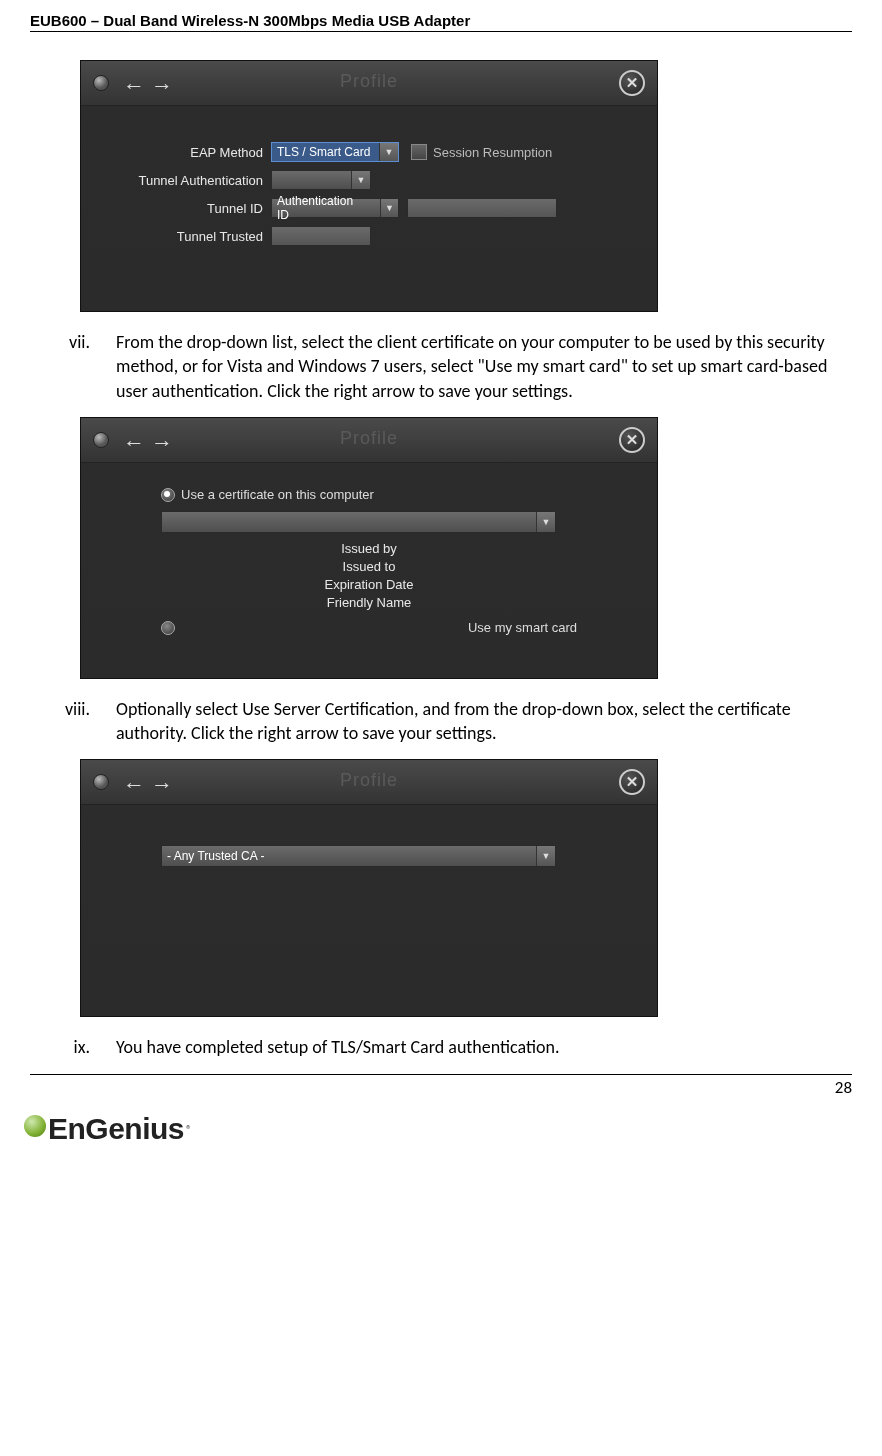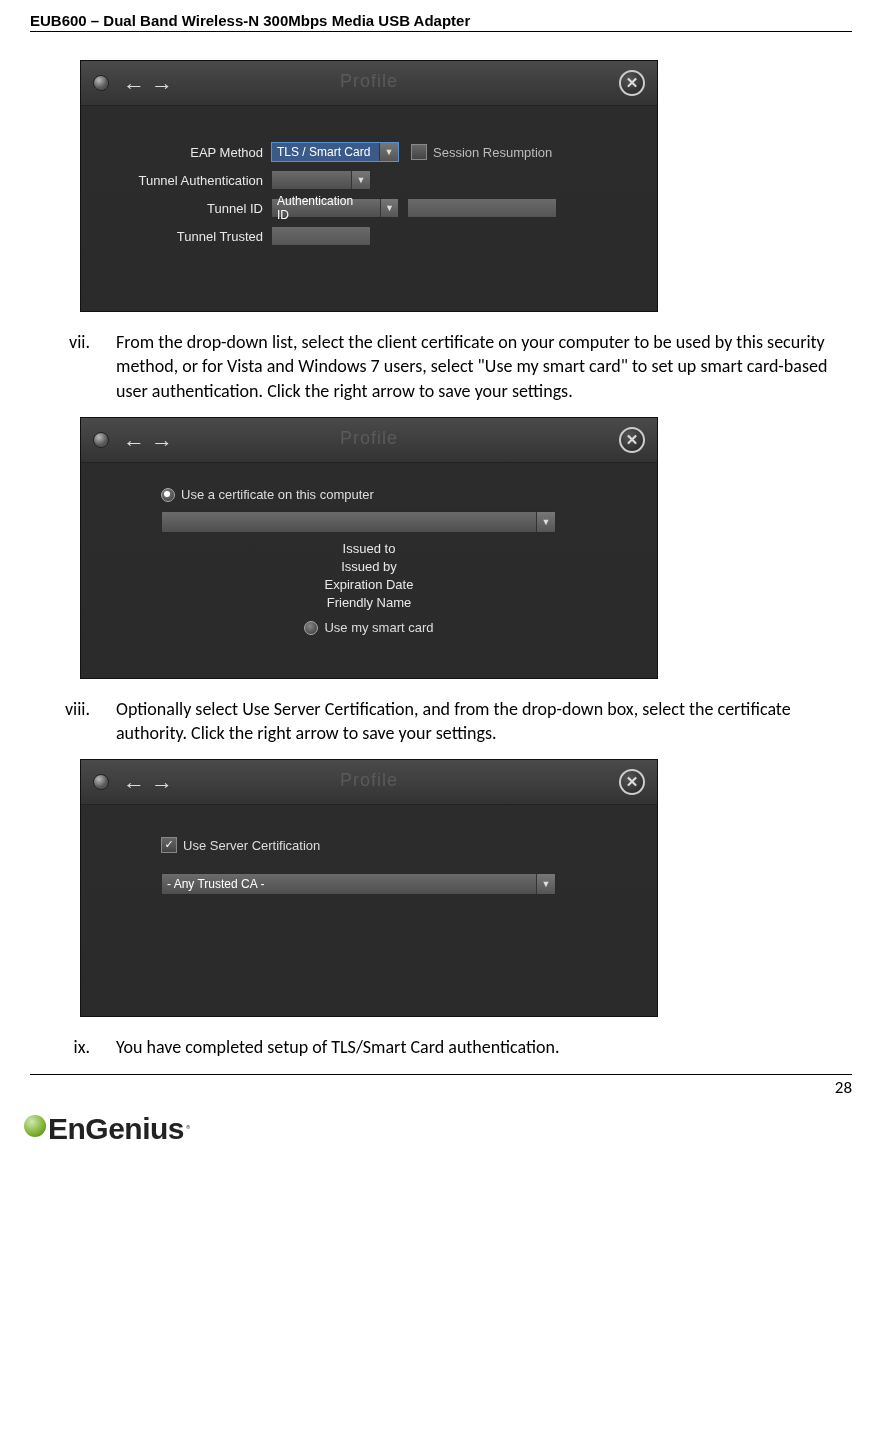--- a/index.html
+++ b/index.html
@@ -268,49 +268,45 @@
     </div>
     <div class="pb-body" style="padding:16px 80px 16px 80px;">
       <div class="form-row" style="justify-content:flex-start;">
         <div class="radio on"></div>
         <span>Use a certificate on this computer</span>
       </div>
       <div class="dd wide-dd" style="height:22px;margin:2px 0 8px 0;">
         <span></span>
           <div class="dd-arrow">▼</div>
       </div>
+      <div class="info-line">Issued by</div>
       <div class="info-line">Issued to</div>
-      <div class="info-line">Issued by</div>
       <div class="info-line">Expiration Date</div>
       <div class="info-line">Friendly Name</div>
-      <div class="form-row" style="justify-content:center;margin-top:6px;">
+      <div class="form-row" style="justify-content:space-between;margin-top:6px;">
         <div class="radio"></div>
         <span>Use my smart card</span>
       </div>
     </div>
   </div>
 
   <div class="step">
     <div class="step-num">viii.</div>
     <div class="step-text">Optionally select Use Server Certification, and from the drop-down box, select the certificate authority. Click the right arrow to save your settings.</div>
   </div>
 
   <div class="profile-box" style="height:256px;">
     <div class="pb-header">
       <div class="nav-circle"></div>
       <div class="nav-arrow">←</div>
       <div class="nav-arrow">→</div>
       <div class="pb-title">Profile</div>
       <div class="close-x">✕</div>
     </div>
     <div class="pb-body" style="padding:24px 80px;">
-      <div class="form-row" style="justify-content:flex-start;">
-        <div class="chk on"></div>
-        <span>Use Server Certification</span>
-      </div>
       <div class="dd wide-dd" style="height:22px;margin-top:16px;">
         <span>- Any Trusted CA -</span>
         <div class="dd-arrow">▼</div>
       </div>
     </div>
   </div>
 
   <div class="step">
     <div class="step-num">ix.</div>
     <div class="step-text">You have completed setup of TLS/Smart Card authentication.</div>

